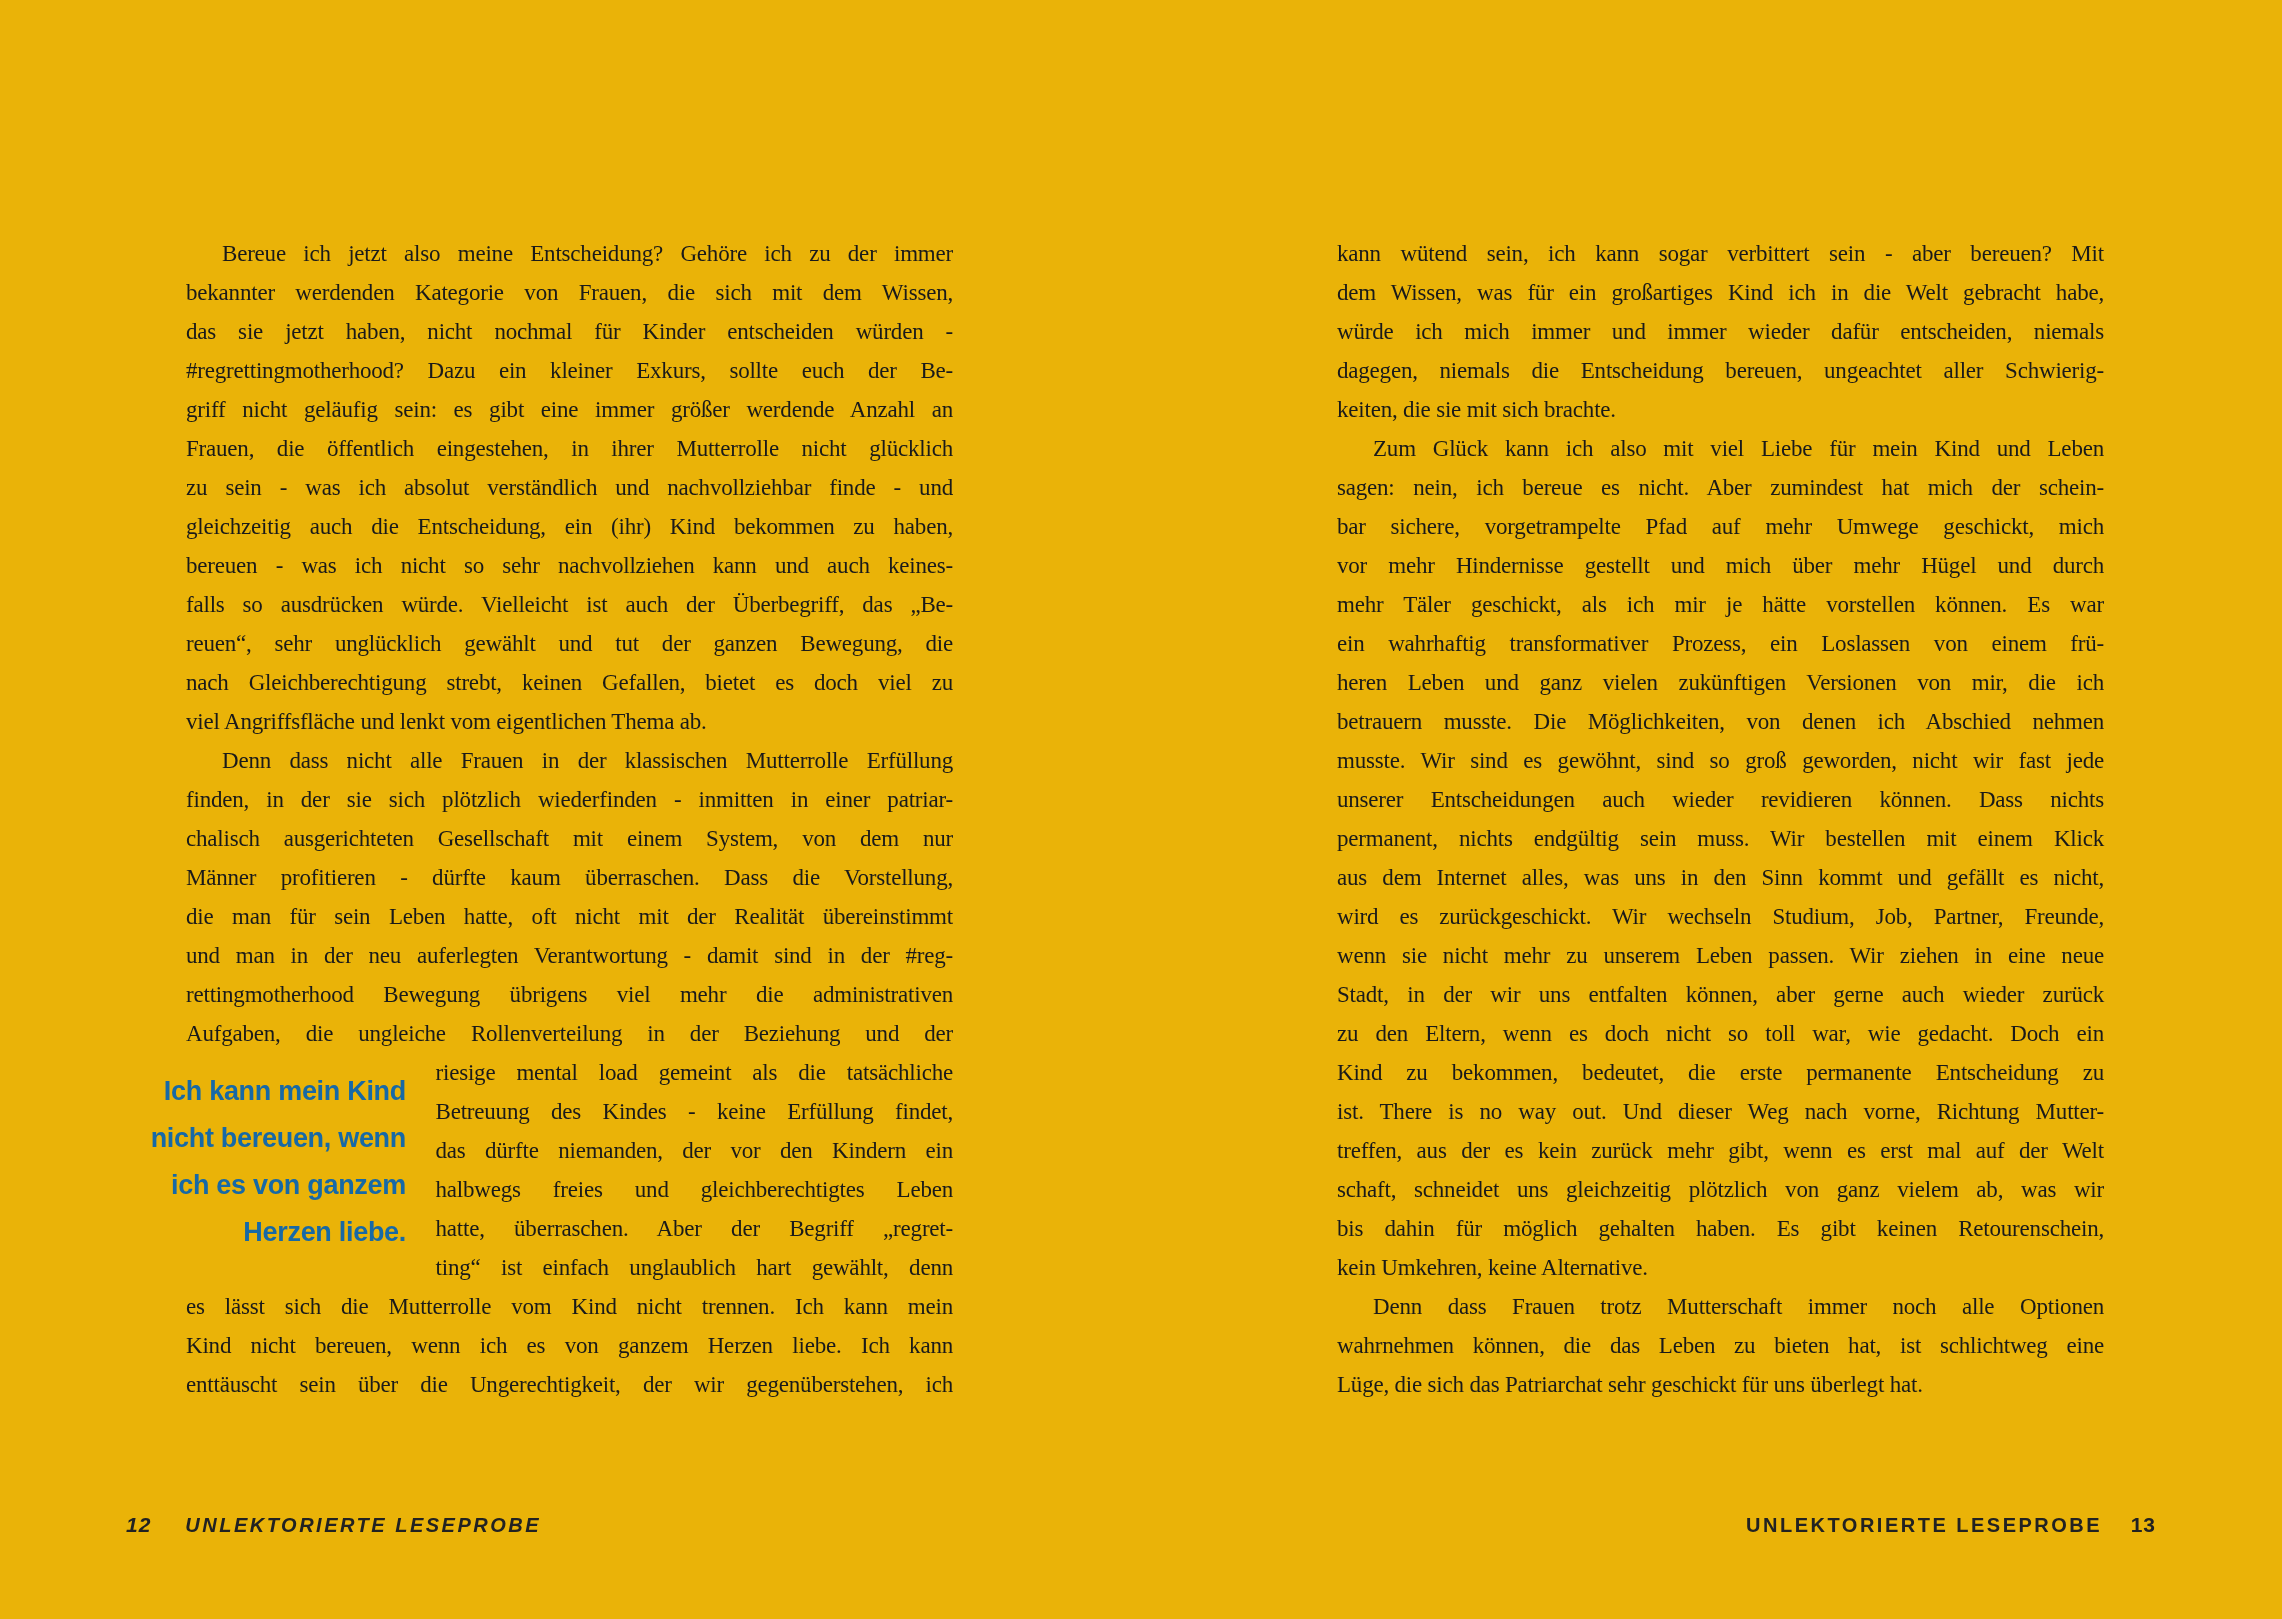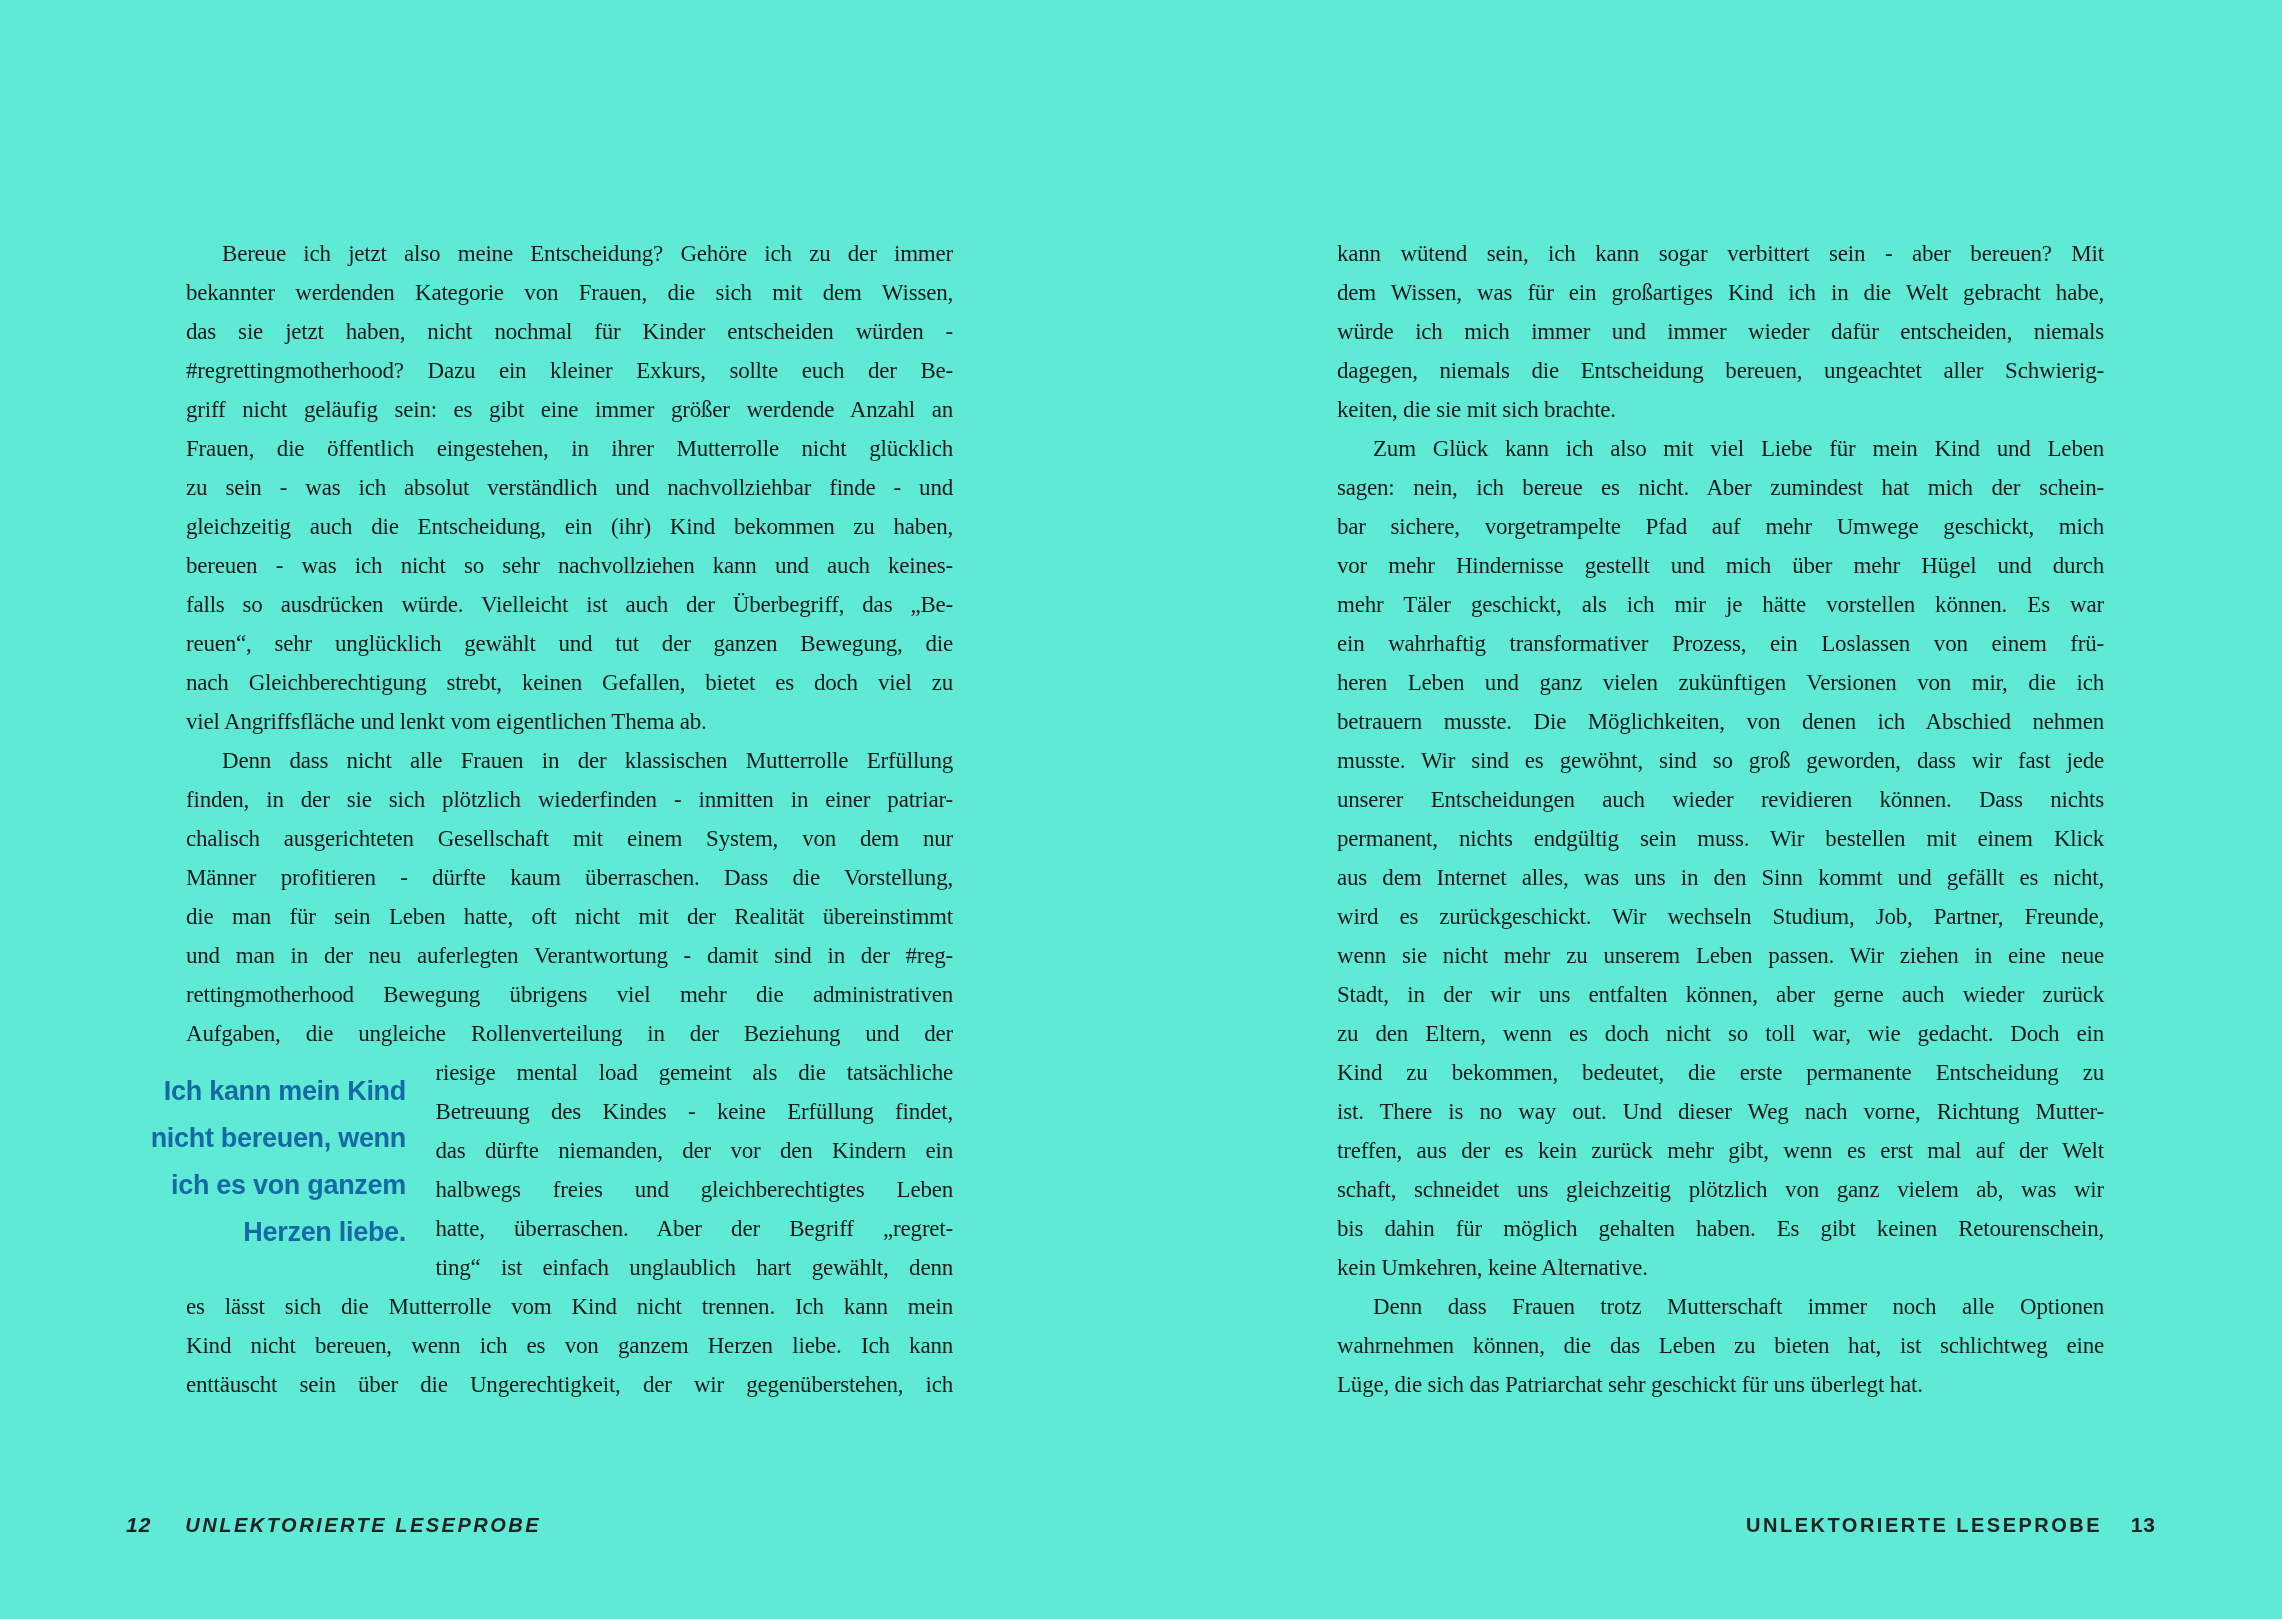--- a/index.html
+++ b/index.html
@@ -4,21 +4,21 @@
 <style>
   html, body {
     margin: 0;
     padding: 0;
     background: #ffffff;
   }
   .spread {
     position: relative;
     width: 2283px;
     height: 1620px;
-    background: #5eead4;
+    background: #eab308;
     overflow: hidden;
     font-family: "Liberation Serif", serif;
     color: #1a1a1a;
   }
   .column {
     position: absolute;
     top: 234px;
     width: 767px;
     font-size: 23px;
     letter-spacing: -0.2px;
@@ -145,21 +145,21 @@
       </div>
     <div>
         <div class="line indent">Zum Glück kann ich also mit viel Liebe für mein Kind und Leben</div>
         <div class="line">sagen: nein, ich bereue es nicht. Aber zumindest hat mich der schein-</div>
         <div class="line">bar sichere, vorgetrampelte Pfad auf mehr Umwege geschickt, mich</div>
         <div class="line">vor mehr Hindernisse gestellt und mich über mehr Hügel und durch</div>
         <div class="line">mehr Täler geschickt, als ich mir je hätte vorstellen können. Es war</div>
         <div class="line">ein wahrhaftig transformativer Prozess, ein Loslassen von einem frü-</div>
         <div class="line">heren Leben und ganz vielen zukünftigen Versionen von mir, die ich</div>
         <div class="line">betrauern musste. Die Möglichkeiten, von denen ich Abschied nehmen</div>
-        <div class="line">musste. Wir sind es gewöhnt, sind so groß geworden, dass wir fast jede</div>
+        <div class="line">musste. Wir sind es gewöhnt, sind so groß geworden, nicht wir fast jede</div>
         <div class="line">unserer Entscheidungen auch wieder revidieren können. Dass nichts</div>
         <div class="line">permanent, nichts endgültig sein muss. Wir bestellen mit einem Klick</div>
         <div class="line">aus dem Internet alles, was uns in den Sinn kommt und gefällt es nicht,</div>
         <div class="line">wird es zurückgeschickt. Wir wechseln Studium, Job, Partner, Freunde,</div>
         <div class="line">wenn sie nicht mehr zu unserem Leben passen. Wir ziehen in eine neue</div>
         <div class="line">Stadt, in der wir uns entfalten können, aber gerne auch wieder zurück</div>
         <div class="line">zu den Eltern, wenn es doch nicht so toll war, wie gedacht. Doch ein</div>
         <div class="line">Kind zu bekommen, bedeutet, die erste permanente Entscheidung zu</div>
         <div class="line">ist. There is no way out. Und dieser Weg nach vorne, Richtung Mutter-</div>
         <div class="line">treffen, aus der es kein zurück mehr gibt, wenn es erst mal auf der Welt</div>

